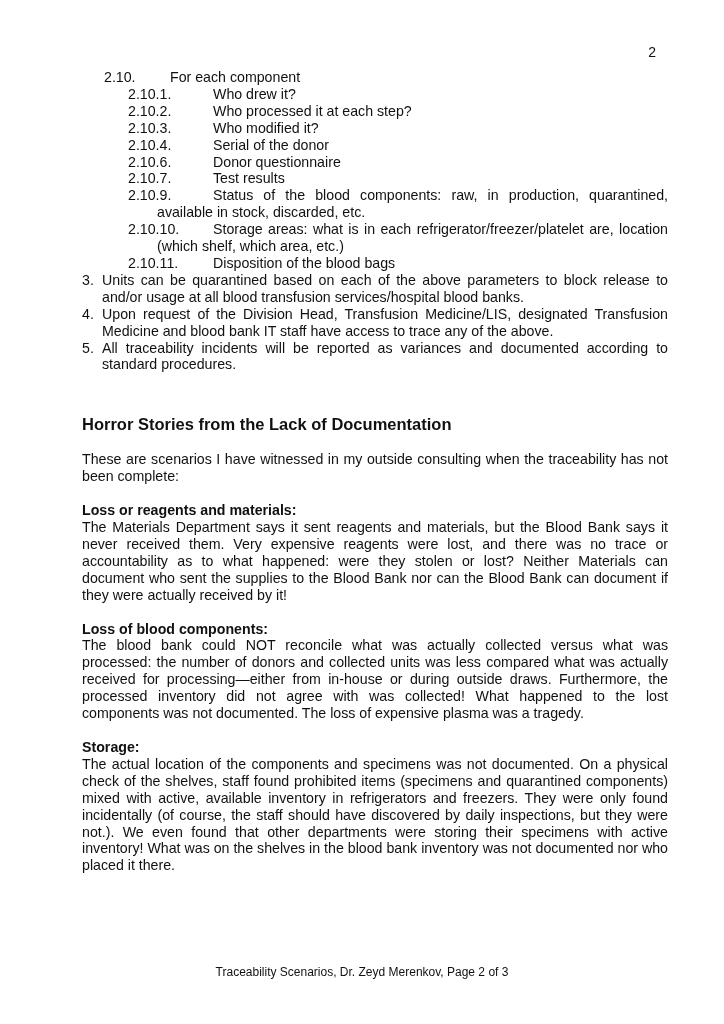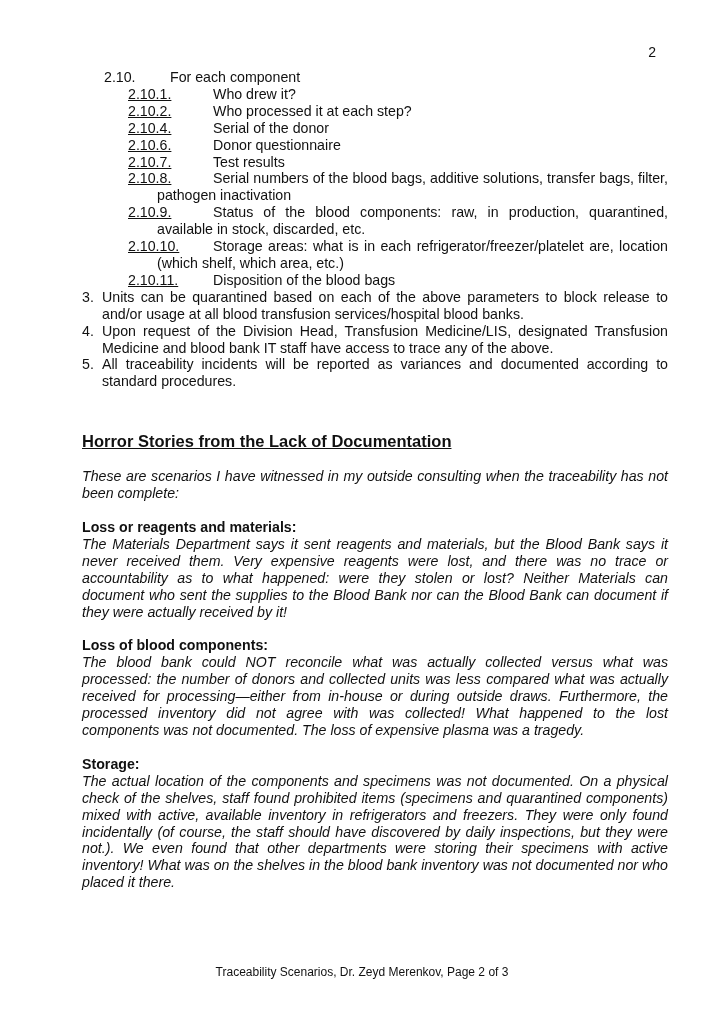--- a/index.html
+++ b/index.html
@@ -7,48 +7,48 @@
       width: 724px; height: 1024px; position: relative; overflow: hidden;
       font-family: "Liberation Sans", sans-serif; color: #111111;
       font-size: 14.2px; line-height: 16.9px;
     }
     .page-number { position: absolute; top: 44px; right: 68px; font-size: 14px; }
     .content { position: absolute; left: 82px; top: 69px; width: 586px; }
     .row { position: relative; text-align: justify; }
     .l2 { padding-left: 22px; }
     .l2 .num { display: inline-block; width: 66px; }
     .l3 { padding-left: 46px; }
-    .l3 .num { display: inline-block; width: 85px; text-decoration: underline; }
+    .l3 .num { display: inline-block; width: 85px; }
     .l3.wrap { padding-left: 75px; text-indent: -29px; }
     .l3.wrap .num { width: 85px; text-indent: 0; }
     .l1 { padding-left: 20px; text-indent: -20px; }
     .l1 .num { display: inline-block; width: 20px; text-indent: 0; }
-    h2.section { font-size: 16.5px; font-weight: bold; margin: 41px 0 0 0; line-height: 20px; text-decoration: underline; }
-    p.para { margin: 0; text-align: justify; font-style: italic; }
+    h2.section { font-size: 16.5px; font-weight: bold; margin: 41px 0 0 0; line-height: 20px; }
+    p.para { margin: 0; text-align: justify; }
     p.intro { margin-top: 17px; }
     .block { margin-top: 17px; }
     .sub-heading { font-weight: bold; }
     .footer { position: absolute; top: 964px; left: 0; width: 724px; text-align: center; font-size: 12px; }
   </style>
 </head>
 <body>
 
 <div class="page-number">2</div>
 
 <div class="content">
   <div class="row l2">
     <span class="num">2.10.</span><span>For each component</span>
   </div>
 
   <div class="row l3"><span class="num">2.10.1.</span><span>Who drew it?</span></div>
   <div class="row l3"><span class="num">2.10.2.</span><span>Who processed it at each step?</span></div>
+  <div class="row l3"><span class="num">2.10.3.</span><span>Who modified it?</span></div>
   <div class="row l3"><span class="num">2.10.4.</span><span>Serial of the donor</span></div>
   <div class="row l3"><span class="num">2.10.6.</span><span>Donor questionnaire</span></div>
   <div class="row l3"><span class="num">2.10.7.</span><span>Test results</span></div>
-  <div class="row l3 wrap"><span class="num">2.10.8.</span><span>Serial numbers of the blood bags, additive solutions, transfer bags, filter, pathogen inactivation</span></div>
   <div class="row l3 wrap"><span class="num">2.10.9.</span><span>Status of the blood components:  raw, in production, quarantined, available in stock, discarded, etc.</span></div>
   <div class="row l3 wrap"><span class="num">2.10.10.</span><span>Storage areas:  what is in each refrigerator/freezer/platelet are, location (which shelf, which area, etc.)</span></div>
   <div class="row l3"><span class="num">2.10.11.</span><span>Disposition of the blood bags</span></div>
 
   <div class="row l1"><span class="num">3.</span><span>Units can be quarantined based on each of the above parameters to block release to and/or usage at all blood transfusion services/hospital blood banks.</span></div>
   <div class="row l1"><span class="num">4.</span><span>Upon request of the Division Head, Transfusion Medicine/LIS, designated Transfusion Medicine and blood bank IT staff have access to trace any of the above.</span></div>
   <div class="row l1"><span class="num">5.</span><span>All traceability incidents will be reported as variances and documented according to standard procedures.</span></div>
 
   <h2 class="section">Horror Stories from the Lack of Documentation</h2>
   <p class="para intro">These are scenarios I have witnessed in my outside consulting when the traceability has not been complete:</p>

